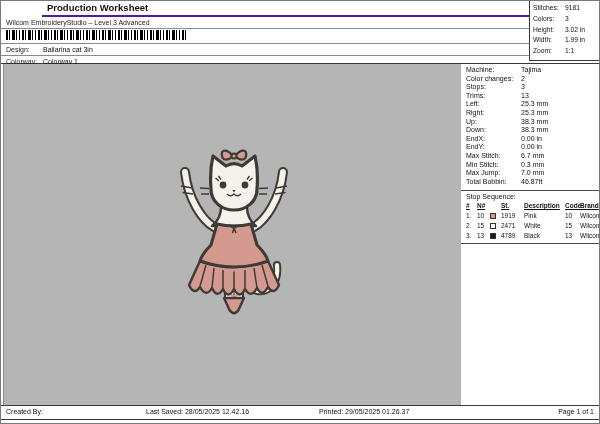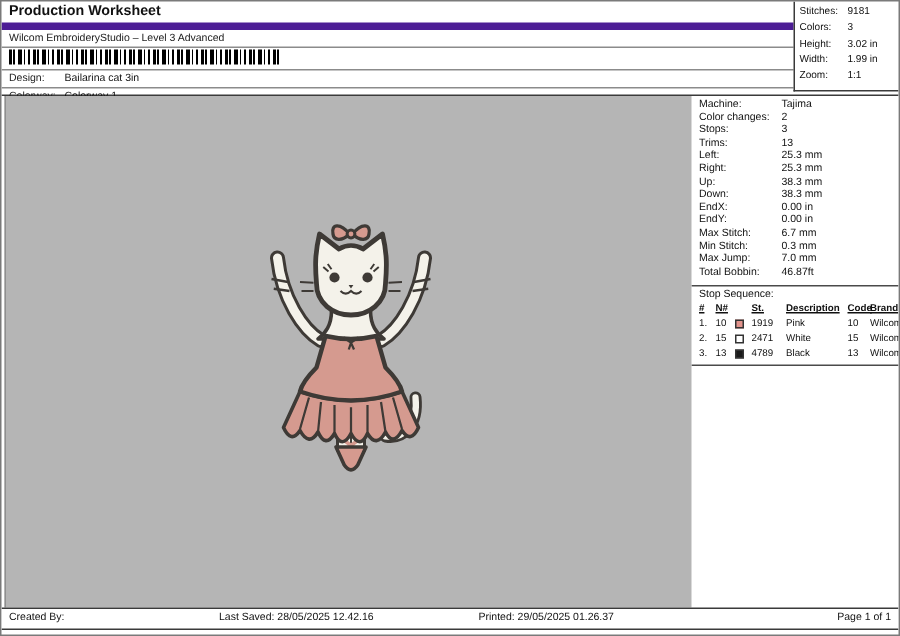--- a/index.html
+++ b/index.html
@@ -4,22 +4,22 @@
 <style>
   html,body{margin:0;padding:0;background:#fff;}
   .page{
     position:relative;width:598px;height:422px;border:1px solid #7a7a7a;
     background:#fff;font-family:"Liberation Sans",sans-serif;color:#111;
     overflow:hidden;
   }
   
   .header{display:flex;height:62px;border-bottom:1px solid #3a3a3a;}
   .header-left{flex:1;min-width:0;}
-  .title-row{height:13px;border-bottom:5px solid #4c1d95;padding:1px 0 0 5px;
-    font-size:9.5px;font-weight:bold;line-height:12px;}
+  .title-row{height:13px;border-bottom:2px solid #4c1d95;padding:1px 0 0 5px;
+    font-size:9.5px;font-weight:bold;line-height:12px;margin-left:41px;}
   .subtitle-row{height:11px;border-bottom:1px solid #8b8b8b;padding-left:5px;
     font-size:7px;line-height:11px;color:#222;}
   .barcode-row{height:13px;border-bottom:1px solid #8b8b8b;padding:1px 0 0 5px;}
   .barcode{width:180px;height:10px;
     background:repeating-linear-gradient(90deg,
       #000 0 2px,#fff 2px 3px,#000 3px 4px,#fff 4px 6px,#000 6px 9px,
       #fff 9px 10px,#000 10px 11px,#fff 11px 13px,#000 13px 14px,#fff 14px 16px);}
   .kv-row{height:11px;font-size:7px;line-height:11px;display:flex;padding-left:5px;}
   .kv-row.bordered{border-bottom:1px solid #8b8b8b;}
   .kv-row .k{width:37px;color:#222;}

